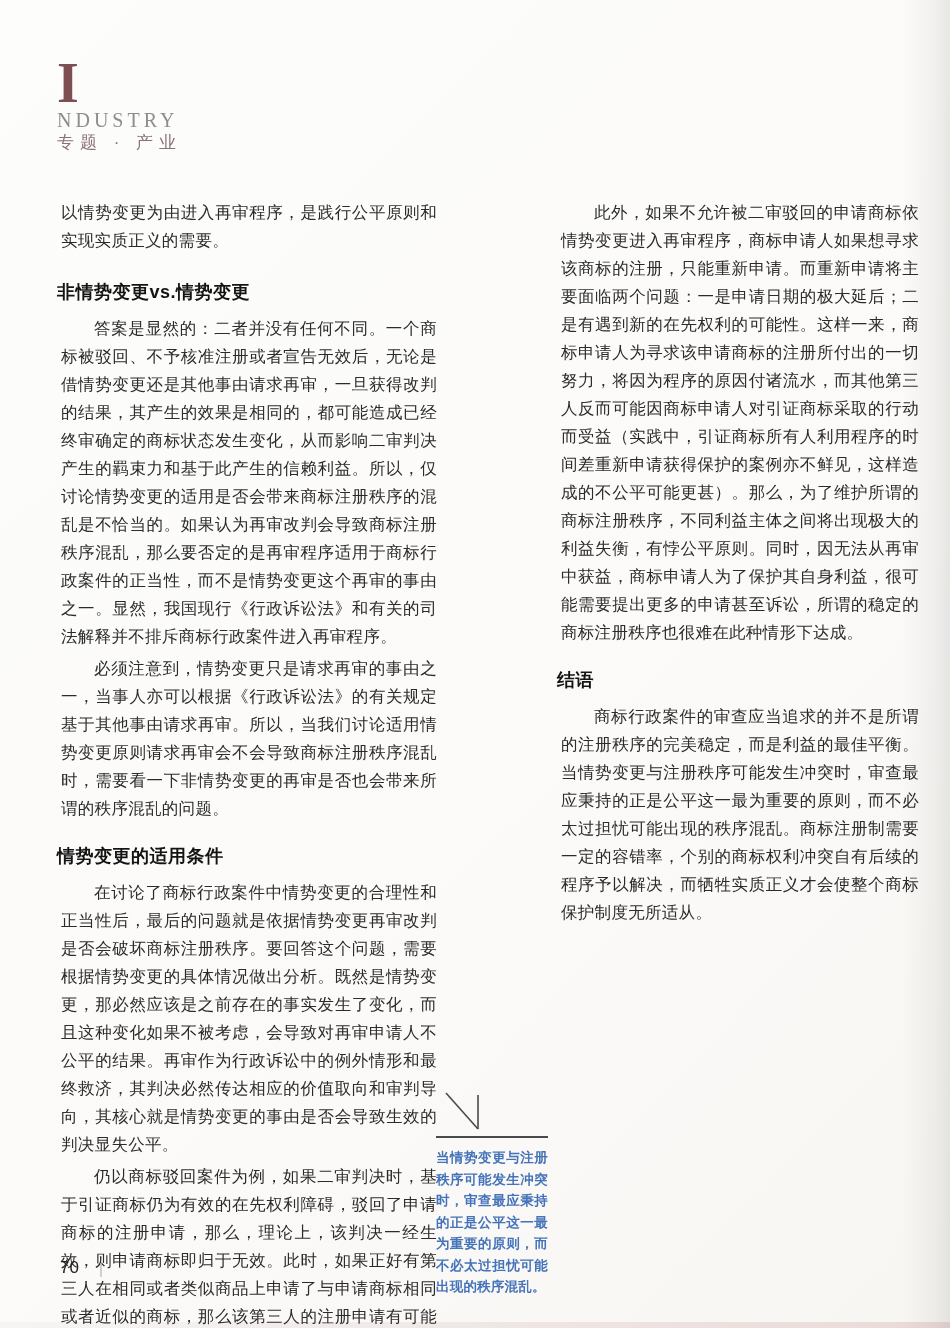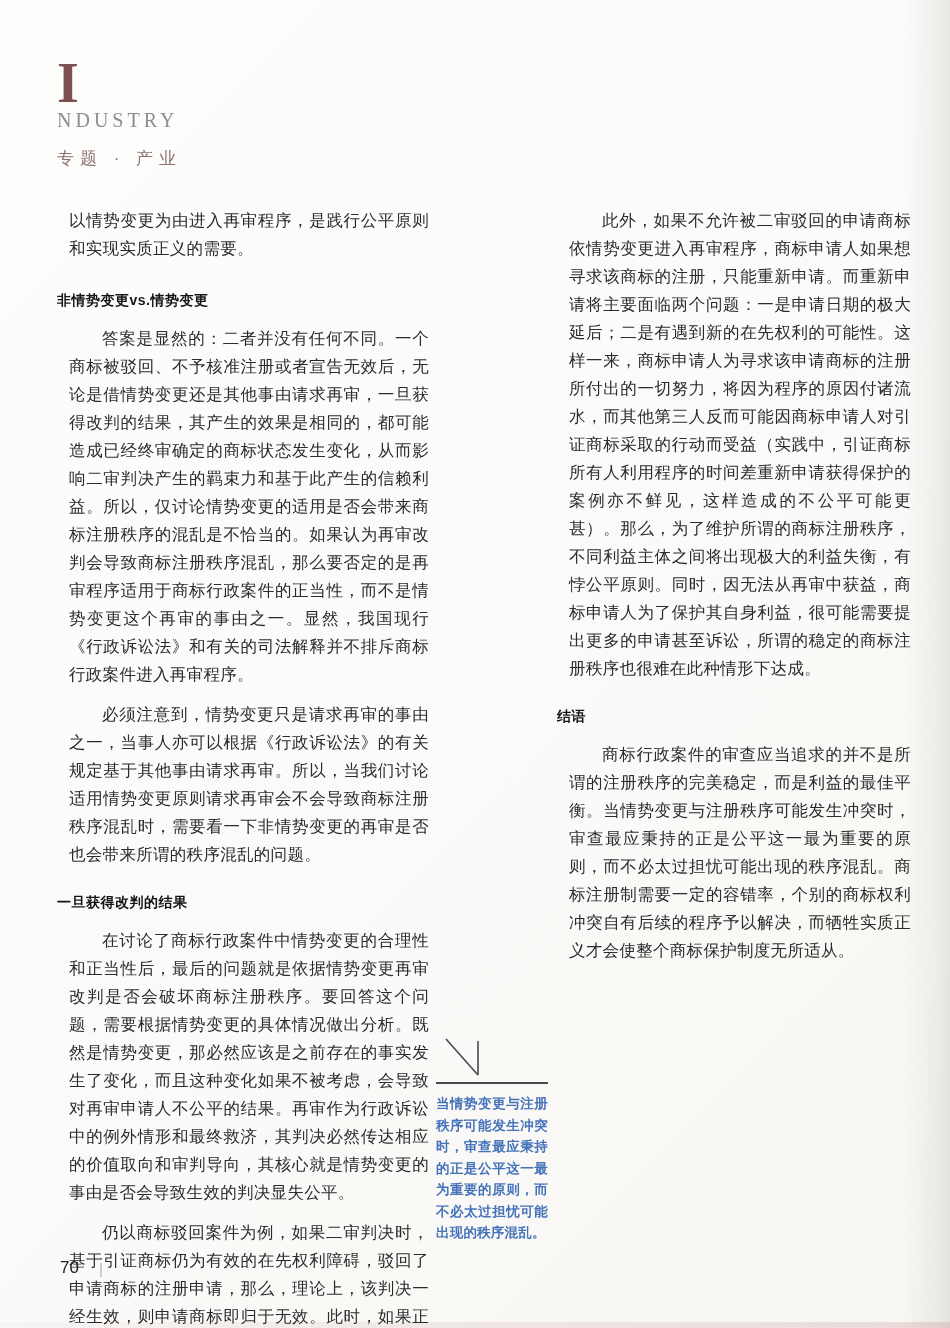--- a/index.html
+++ b/index.html
@@ -30,40 +30,40 @@
     float:left;margin-right:6px;line-height:0.92;
   }
   .logo .rest{
     font-family:"Liberation Serif","DejaVu Serif",serif;
     font-size:20px;letter-spacing:4px;color:#8d8d8d;
     display:block;padding-top:3px;
   }
   .logo .sub{
     font-family:"Liberation Sans","DejaVu Sans",sans-serif;
     font-size:17px;letter-spacing:6px;color:#8a7274;
-    display:block;margin-top:20px;
+    display:block;margin-top:4px;
   }
   
   .col{position:absolute;top:195px;text-align:justify;}
   .col-left{left:57px;width:384px;}
   .col-right{left:557px;width:366px;}
   .col p{
-    margin:12px;font-size:16.5px;line-height:28px;
+    margin:4px;font-size:16.5px;line-height:28px;
     text-indent:2em;letter-spacing:0.3px;
   }
   .col p.no-indent{text-indent:0;}
   .col h2{
     font-family:"Liberation Sans","DejaVu Sans",sans-serif;
-    font-size:14px;font-weight:bold;color:#141414;
+    font-size:18px;font-weight:bold;color:#141414;
     margin:20px 0 10px 0;line-height:26px;letter-spacing:0.5px;
     text-align:left;
   }
   .col h2.first{margin-top:24px;}
   
-  .pull-quote{position:absolute;left:436px;top:1034px;width:112px;}
+  .pull-quote{position:absolute;left:436px;top:1088px;width:112px;}
   .pull-quote .arrow{display:block;margin:0 0 2px 6px;}
   .pull-quote .rule{border-top:2px solid #4a4a4a;margin-bottom:9px;}
   .pull-quote .pq-text{
     font-family:"Liberation Sans","DejaVu Sans",sans-serif;
     font-size:13.5px;font-weight:bold;line-height:21.5px;
     color:#4573b9;text-align:justify;letter-spacing:0.2px;
   }
   
   .footer{
     position:absolute;left:60px;top:1258px;
@@ -84,21 +84,21 @@
     <span class="big-i">I</span>
     <span class="rest">NDUSTRY</span>
     <span class="sub">专题 · 产业</span>
   </div>
 
   <div class="col col-left">
     <p class="no-indent">以情势变更为由进入再审程序，是践行公平原则和实现实质正义的需要。</p>
     <h2 class="first">非情势变更vs.情势变更</h2>
     <p>答案是显然的：二者并没有任何不同。一个商标被驳回、不予核准注册或者宣告无效后，无论是借情势变更还是其他事由请求再审，一旦获得改判的结果，其产生的效果是相同的，都可能造成已经终审确定的商标状态发生变化，从而影响二审判决产生的羁束力和基于此产生的信赖利益。所以，仅讨论情势变更的适用是否会带来商标注册秩序的混乱是不恰当的。如果认为再审改判会导致商标注册秩序混乱，那么要否定的是再审程序适用于商标行政案件的正当性，而不是情势变更这个再审的事由之一。显然，我国现行《行政诉讼法》和有关的司法解释并不排斥商标行政案件进入再审程序。</p>
     <p>必须注意到，情势变更只是请求再审的事由之一，当事人亦可以根据《行政诉讼法》的有关规定基于其他事由请求再审。所以，当我们讨论适用情势变更原则请求再审会不会导致商标注册秩序混乱时，需要看一下非情势变更的再审是否也会带来所谓的秩序混乱的问题。</p>
-    <h2>一旦获得改判的结果</h2>
+    <h2>情势变更的适用条件</h2>
     <p>在讨论了商标行政案件中情势变更的合理性和正当性后，最后的问题就是依据情势变更再审改判是否会破坏商标注册秩序。要回答这个问题，需要根据情势变更的具体情况做出分析。既然是情势变更，那必然应该是之前存在的事实发生了变化，而且这种变化如果不被考虑，会导致对再审申请人不公平的结果。再审作为行政诉讼中的例外情形和最终救济，其判决必然传达相应的价值取向和审判导向，其核心就是情势变更的事由是否会导致生效的判决显失公平。</p>
     <p>仍以商标驳回案件为例，如果二审判决时，基于引证商标仍为有效的在先权利障碍，驳回了申请商标的注册申请，那么，理论上，该判决一经生效，则申请商标即归于无效。此时，如果正好有第三人在相同或者类似商品上申请了与申请商标相同或者近似的商标，那么该第三人的注册申请有可能将会被核准。如果与此同时，</p>
   </div>
 
   <div class="pull-quote">
     <svg class="arrow" width="44" height="46" viewBox="0 0 44 46">
       <line x1="4" y1="5" x2="36" y2="41" stroke="#4a4a4a" stroke-width="1.6"></line>
       <line x1="36" y1="7" x2="36" y2="41" stroke="#4a4a4a" stroke-width="1.6"></line>
     </svg>
     <div class="rule"></div>

